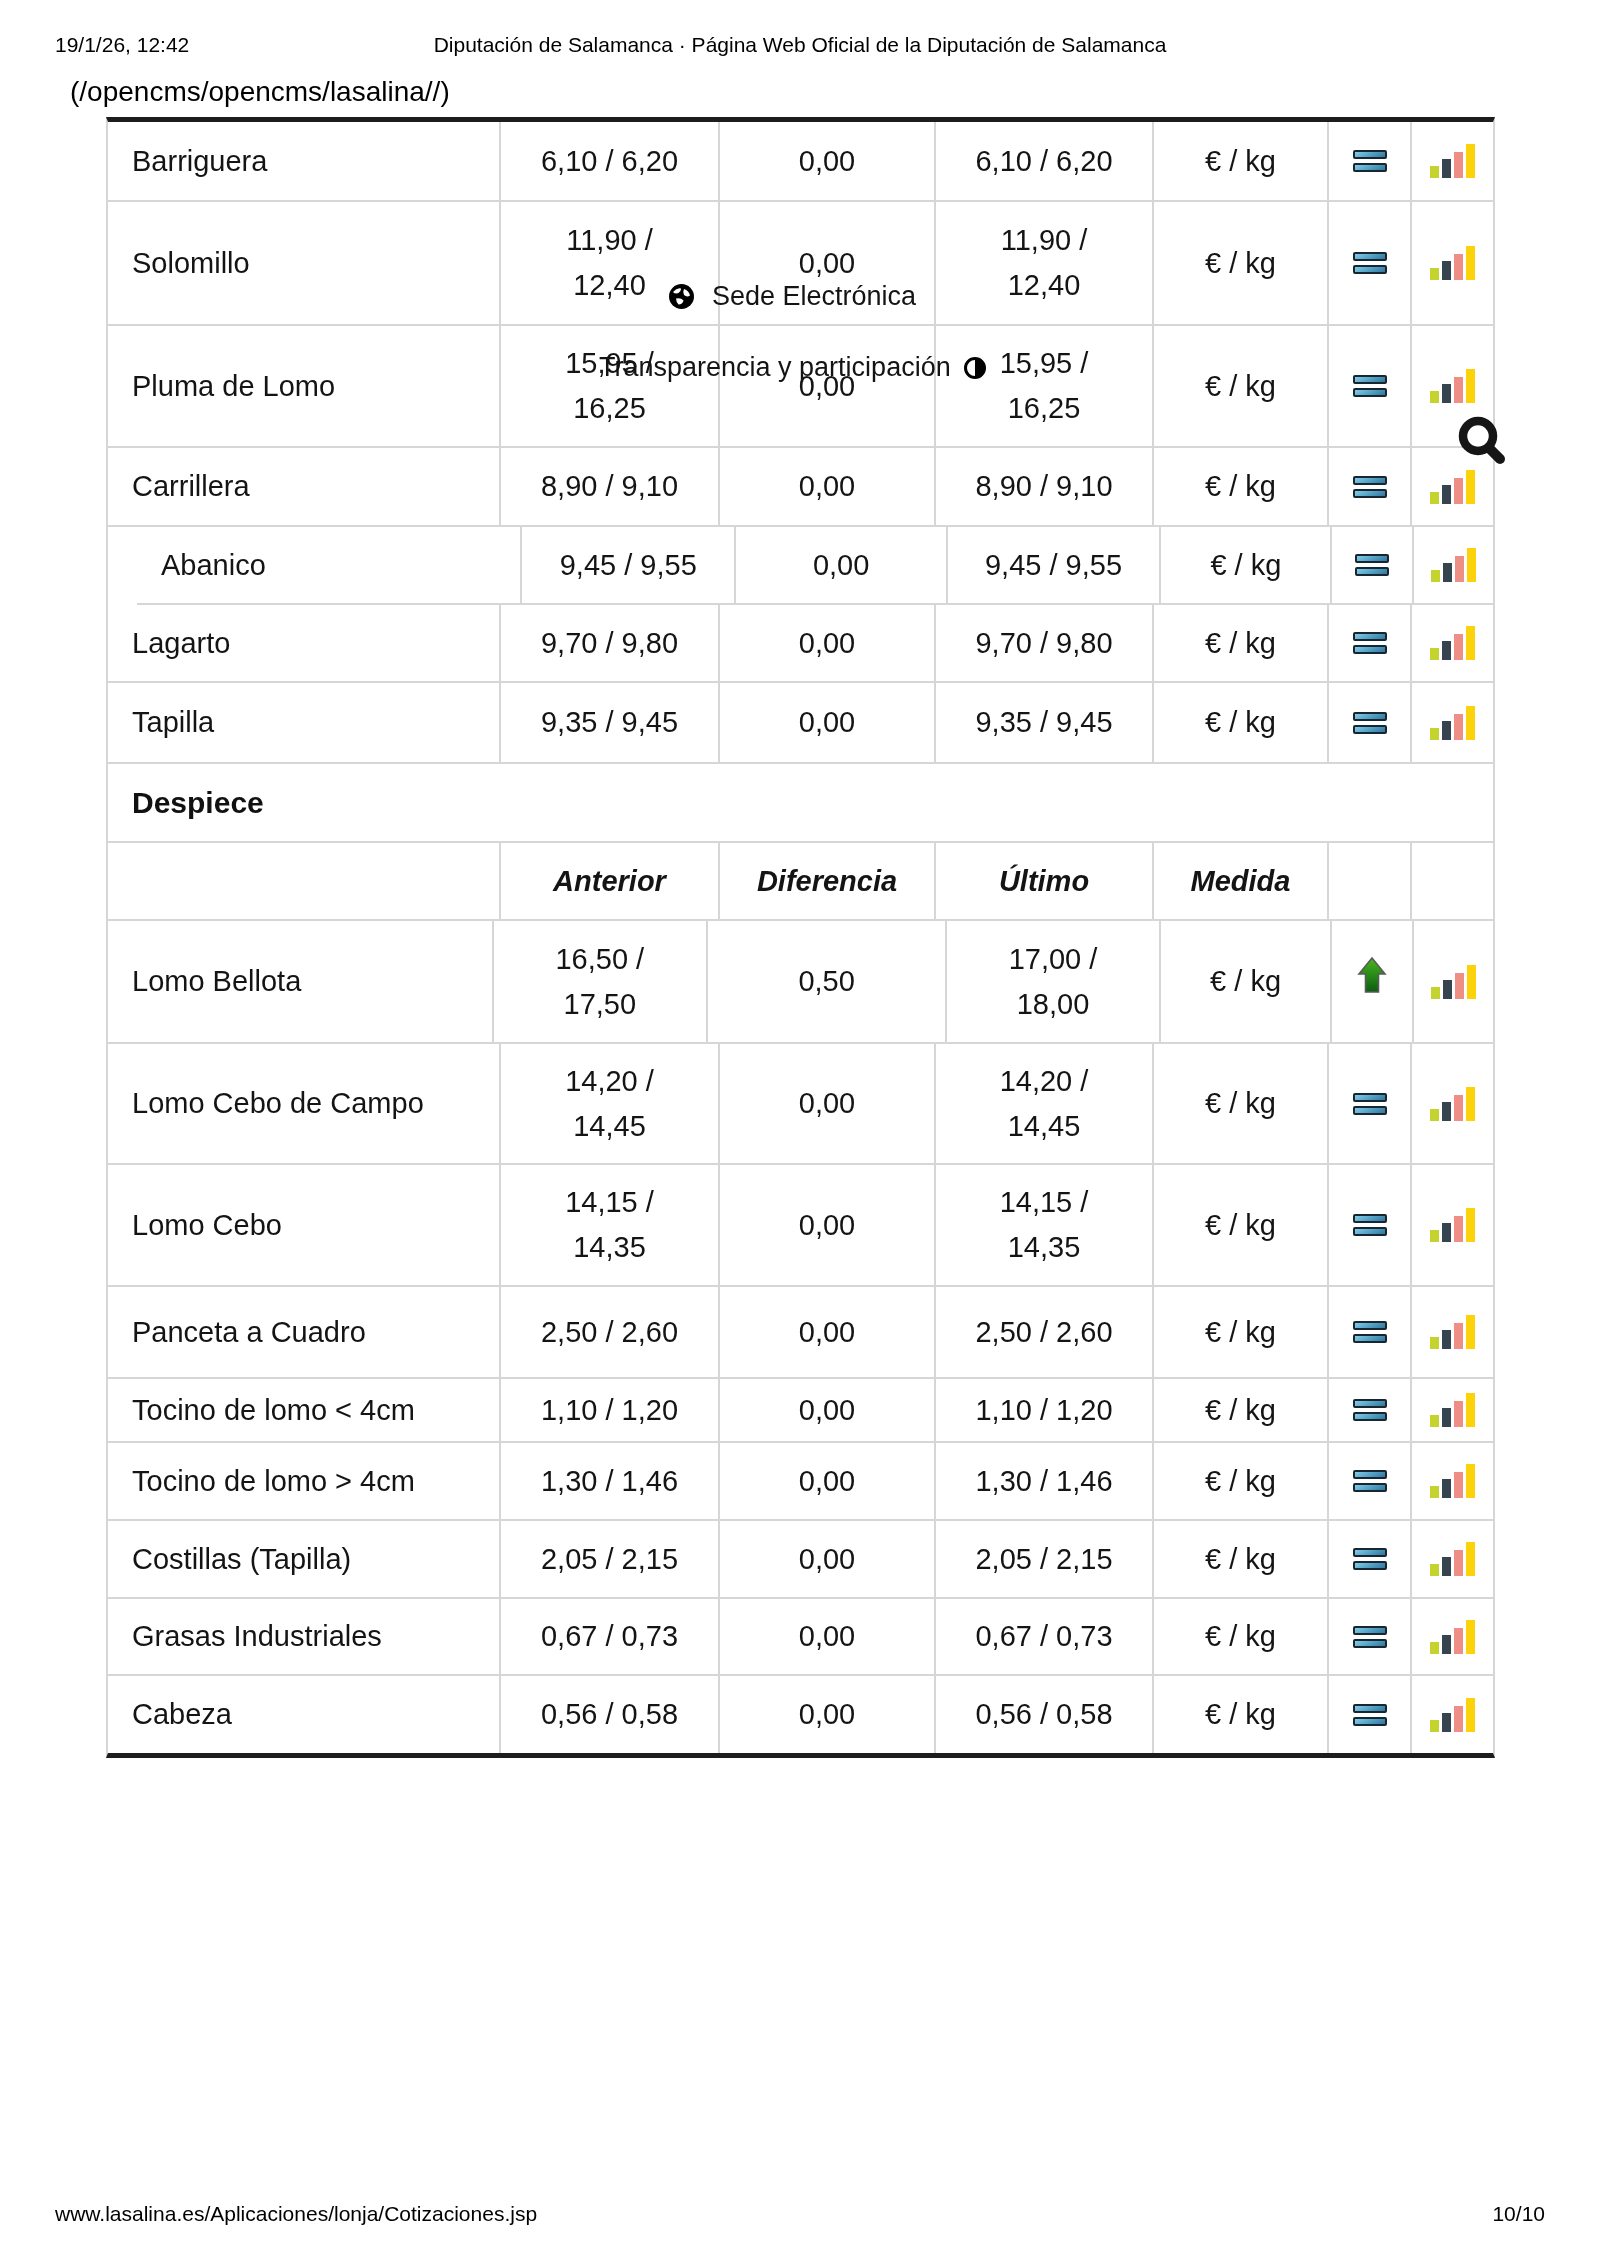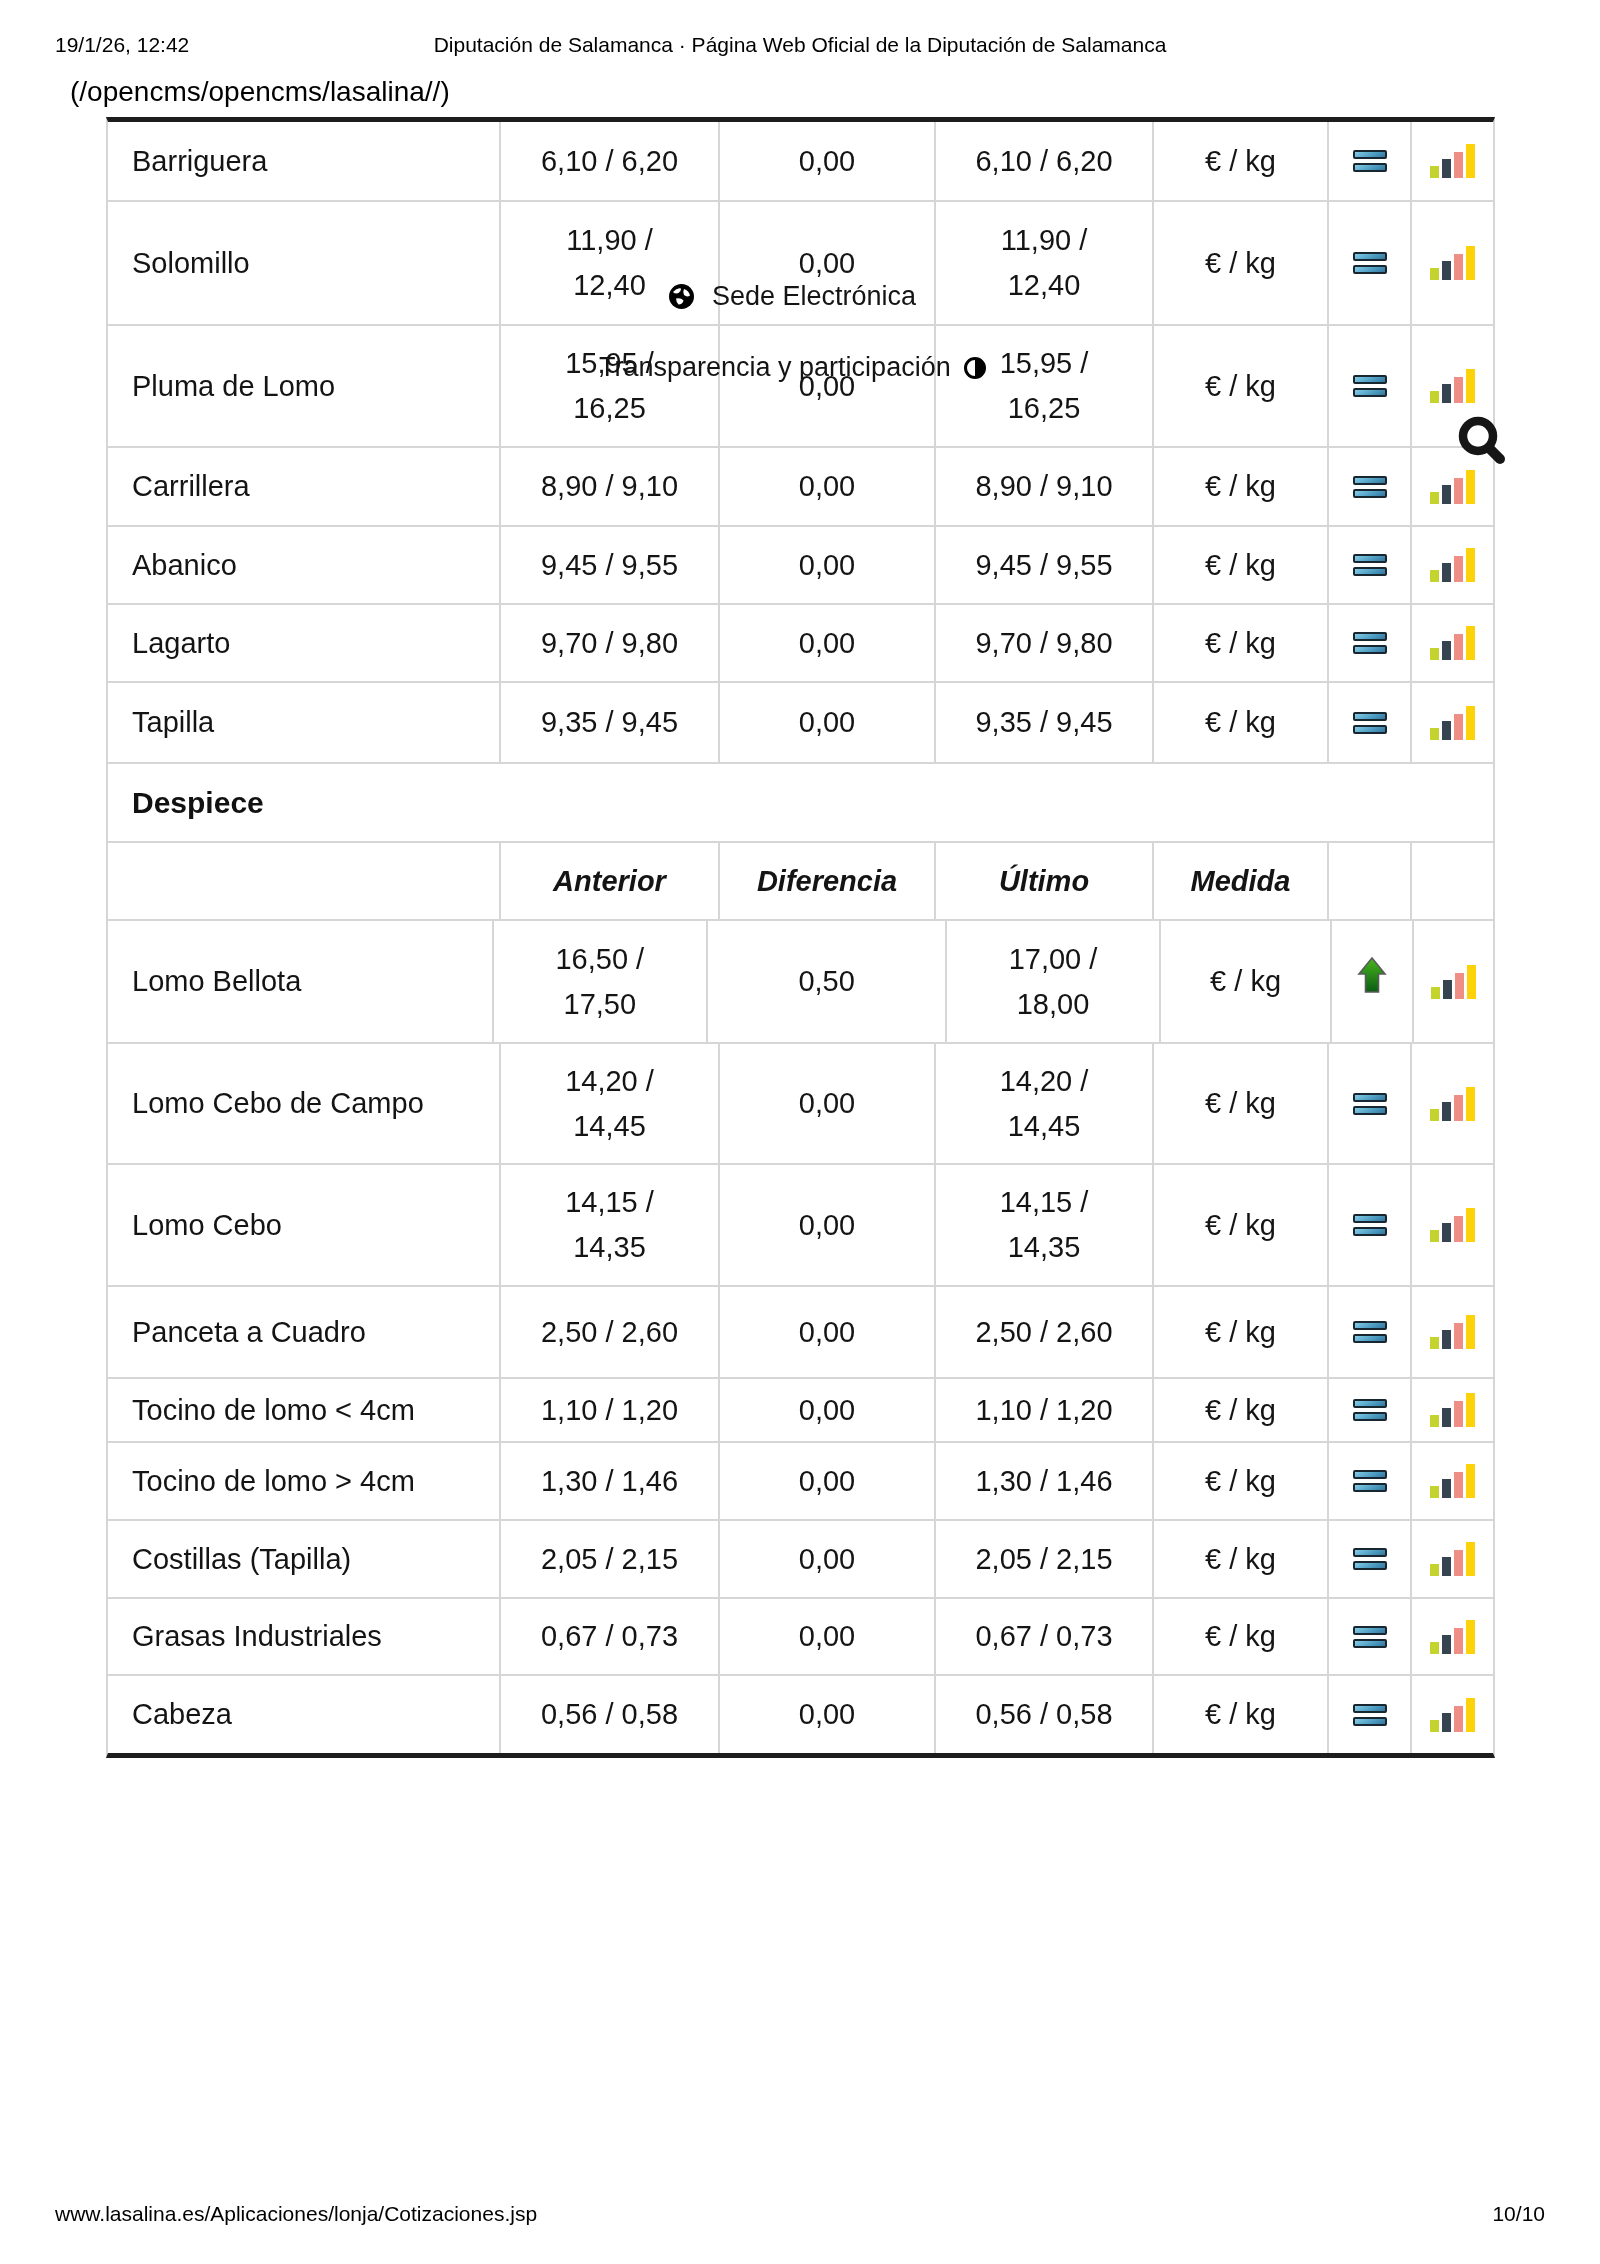--- a/index.html
+++ b/index.html
@@ -86,21 +86,21 @@
       </div>
       <div class="row" style="height: 79px;">
         <div class="cell name" style="width: 393px;">Carrillera</div>
         <div class="cell" style="width: 219px;">8,90 / 9,10</div>
         <div class="cell" style="width: 216px;">0,00</div>
         <div class="cell" style="width: 218px;">8,90 / 9,10</div>
         <div class="cell" style="width: 175px;">€ / kg</div>
         <div class="cell" style="width: 83px;"><span class="eq"><i></i><i></i></span></div>
         <div class="cell" style="width: 81px;"><span class="bars"><i style="height: 12px; background: rgb(197, 211, 46);"></i><i style="height: 19px; background: rgb(54, 68, 79);"></i><i style="height: 26px; background: rgb(239, 142, 133);"></i><i style="height: 34px; background: rgb(252, 210, 10);"></i></span></div>
       </div>
-      <div class="row" style="height: 78px;">
+      <div class="row" style="height: 78px; margin-left: 29px;">
         <div class="cell name" style="width: 393px;">Abanico</div>
         <div class="cell" style="width: 219px;">9,45 / 9,55</div>
         <div class="cell" style="width: 216px;">0,00</div>
         <div class="cell" style="width: 218px;">9,45 / 9,55</div>
         <div class="cell" style="width: 175px;">€ / kg</div>
         <div class="cell" style="width: 83px;"><span class="eq"><i></i><i></i></span></div>
         <div class="cell" style="width: 81px;"><span class="bars"><i style="height: 12px; background: rgb(197, 211, 46);"></i><i style="height: 19px; background: rgb(54, 68, 79);"></i><i style="height: 26px; background: rgb(239, 142, 133);"></i><i style="height: 34px; background: rgb(252, 210, 10);"></i></span></div>
       </div>
       <div class="row" style="height: 78px;">
         <div class="cell name" style="width: 393px;">Lagarto</div>

